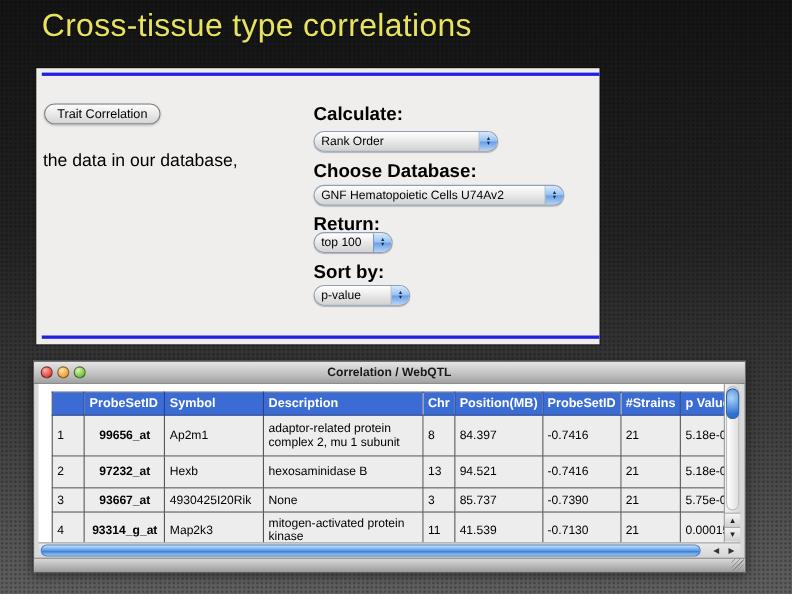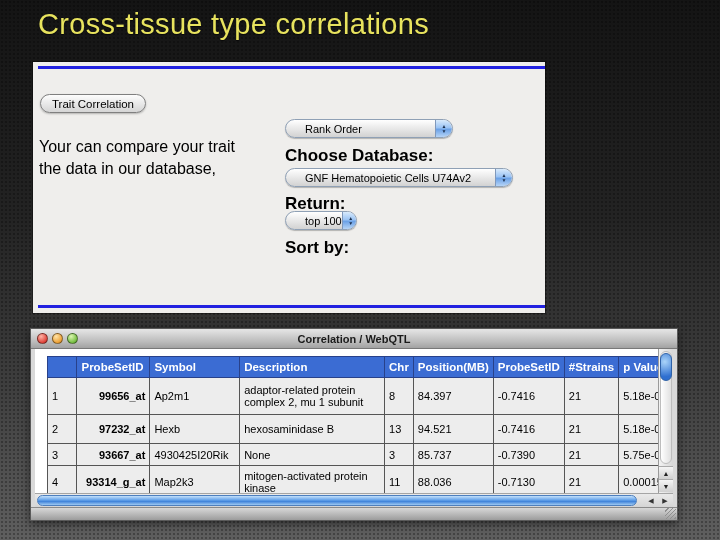--- a/index.html
+++ b/index.html
@@ -46,21 +46,21 @@
 
   .fld-label { position:absolute; left:252px; font-size:17px; font-weight:bold; color:#000; }
   .dropdown {
     position:absolute; left:252px; height:19px;
     display:flex; align-items:center; justify-content:space-between;
     border:1px solid #8fa0b5; border-radius:10px;
     background:linear-gradient(#ffffff,#d2d2d2);
     box-shadow:0 1px 1px rgba(0,0,0,0.25);
     font-size:11px; color:#000; overflow:hidden; cursor:default;
   }
-  .dd-label { padding-left:19px; white-space:nowrap; }
+  .dd-label { padding-left:6px; white-space:nowrap; }
   .dd-stepper {
     width:17px; align-self:stretch; flex:0 0 17px;
     border-left:1px solid #7f98bb; border-radius:0 9px 9px 0;
     background:linear-gradient(#d8eafc 0%, #9cc4f4 45%, #6ba1e6 55%, #b5d4f7 100%);
     display:flex; flex-direction:column; align-items:center; justify-content:center;
   }
   .dd-arr { font-size:5px; line-height:5px; color:#1b2f4d; }
 
   .lbl-0 { top:32px; }  .dd-0 { top:57px; width:168px; }
   .lbl-1 { top:84px; }  .dd-1 { top:106px; width:228px; }
@@ -106,21 +106,21 @@
     padding:2px 4px; height:21px; border:1px solid #28418a; font-size:11.5px;
     white-space:nowrap; overflow:hidden;
   }
   table.results td {
     background:#ededed; color:#000; border:1px solid #555;
     padding:1px 4px; vertical-align:middle; overflow:hidden;
   }
   tr.r0 td { height:37px; }  tr.r1 td { height:29px; }
   tr.r2 td { height:22px; }  tr.r3 td { height:32px; }
   tr.r-partial td { height:14px; }
-  td.probeset { font-weight:bold; color:#1c1ccc; text-align:right;margin-top:32px; }
+  td.probeset { font-weight:bold; color:#1c1ccc; text-align:center;margin-top:32px; }
   td.symbol, td.corr { color:#2323cc;margin-left:12px; }
 
   
   .vscroll { position:absolute; top:0; bottom:0; right:0; width:15px;
              border-left:1px solid #9a9a9a;
              background:linear-gradient(90deg,#f2f2f2,#d7d7d7); }
   .vs-track { position:absolute; top:2px; bottom:29px; left:1px; width:12px;
               border-radius:6px; border:1px solid #bdbdbd;
               background:linear-gradient(90deg,#ffffff,#e0e0e0); }
   .vs-thumb { position:absolute; top:4px; left:1px; width:12px; height:28px;
@@ -152,24 +152,24 @@
 
 <div class="slide-title">Cross-tissue type correlations</div>
 
 <div class="form-panel">
   <div class="blue-rule top"></div>
   <div class="blue-rule bottom"></div>
 
   <div class="aqua-btn">Trait Correlation</div>
 
   <div class="panel-copy">
-    <div>Your can compare your trait</div>
     <div>the data in our database,</div>
   </div>
 
+  <div class="fld-label lbl-0">Calculate:</div>
   <div class="dropdown dd-0">
     <span class="dd-label">Rank Order</span>
     <span class="dd-stepper">
       <span class="dd-arr">▲</span>
       <span class="dd-arr">▼</span>
     </span>
   </div>
 
   <div class="fld-label lbl-1">Choose Database:</div>
   <div class="dropdown dd-1">
@@ -183,20 +183,27 @@
   <div class="fld-label lbl-2">Return:</div>
   <div class="dropdown dd-2">
     <span class="dd-label">top 100</span>
     <span class="dd-stepper">
       <span class="dd-arr">▲</span>
       <span class="dd-arr">▼</span>
     </span>
   </div>
 
   <div class="fld-label lbl-3">Sort by:</div>
+  <div class="dropdown dd-3">
+    <span class="dd-label">p-value</span>
+    <span class="dd-stepper">
+      <span class="dd-arr">▲</span>
+      <span class="dd-arr">▼</span>
+    </span>
+  </div>
 </div>
 
 <div class="results-window">
   <div class="titlebar">
     <span class="window-title">Correlation / WebQTL</span>
     <span class="tl tl-close"></span>
     <span class="tl tl-min"></span>
     <span class="tl tl-zoom"></span>
   </div>
 
@@ -257,21 +264,21 @@
         <td class="corr">-0.7390</td>
         <td>21</td>
         <td>5.75e-05</td>
       </tr>
       <tr class="r3">
         <td>4</td>
         <td class="probeset">93314_g_at</td>
         <td class="symbol">Map2k3</td>
         <td>mitogen-activated protein kinase</td>
         <td>11</td>
-        <td>88.036</td>
+        <td>41.539</td>
         <td class="corr">-0.7130</td>
         <td>21</td>
         <td>0.00015</td>
       </tr>
       <tr class="r-partial">
         <td></td>
             <td></td>
         <td></td>
             <td></td>
         <td></td>

